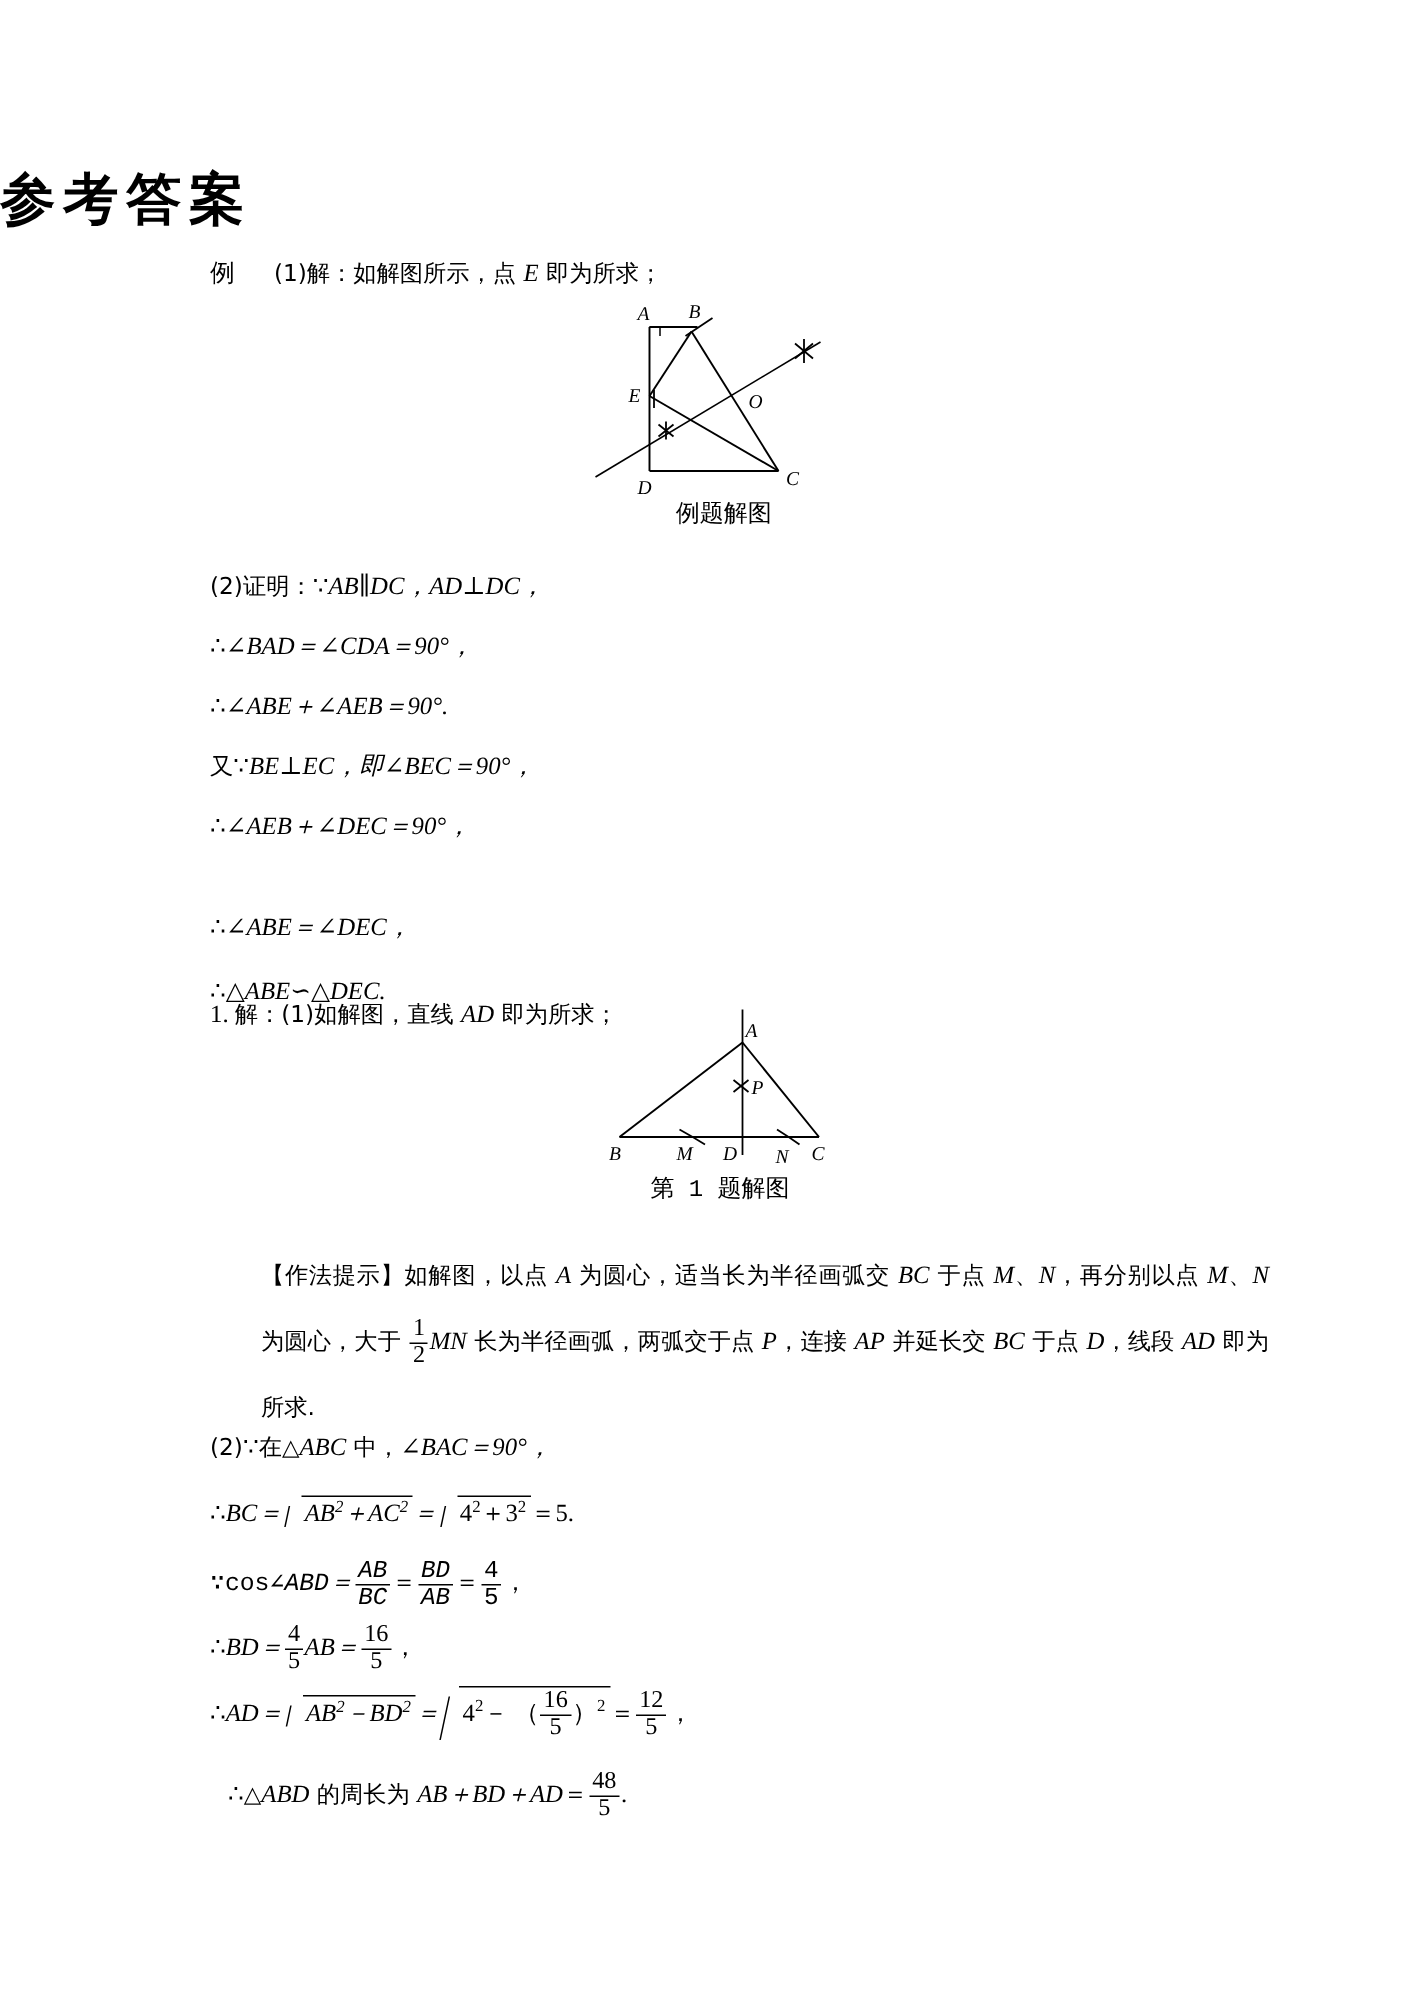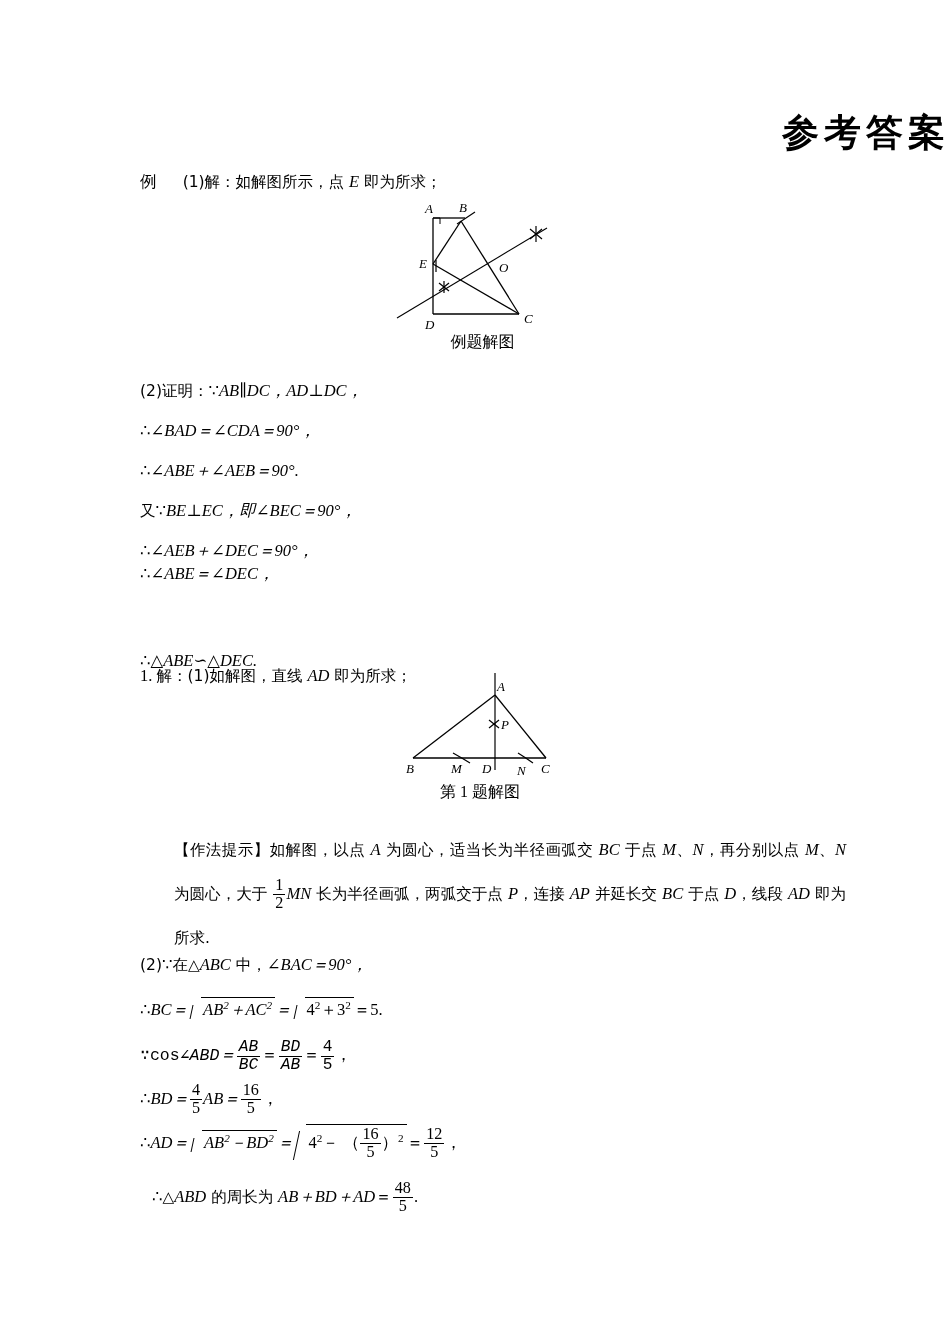--- a/index.html
+++ b/index.html
@@ -16,26 +16,25 @@
     color: #000000;
     overflow: hidden;
   }
 
   
   .doc-title {
     position: absolute;
     left: 0;
     right: 0;
     top: 108px;
-    text-align: right;
+    text-align: left;
     font-size: 37px;
     font-weight: bold;
     letter-spacing: 5px;
     font-family: Liberation Mono, monospace;
-    padding-left: 280px;
   }
 
   
   .line {
     position: absolute;
     left: 140px;
     font-size: 16.5px;
     white-space: nowrap;
     line-height: 1.2;
   }
@@ -91,21 +90,21 @@
   .ang::before { content: "\2220"; }
 
   
   .figure {
     position: absolute;
   }
   .figcaption {
     position: absolute;
     text-align: center;
     font-size: 16px;
-    font-family: Liberation Serif, serif;
+    font-family: Liberation Mono, monospace;
     white-space: nowrap;
   }
   svg text {
     font-family: "Liberation Serif", "DejaVu Serif", serif;
     font-style: italic;
     font-size: 13px;
     fill: #000;
   }
 </style>
 </head>
@@ -178,21 +177,21 @@
   </div>
 
   <div class="line" style="top:501px;">
     <span class="cn">又</span><span>∵</span><span class="it">BE⊥EC，即∠BEC＝90°，</span>
   </div>
 
   <div class="line" style="top:541px;">
     <span>∴</span><span class="it">∠AEB＋∠DEC＝90°，</span>
   </div>
 
-  <div class="line" style="top:564px;">
+  <div class="line" style="top:608px;">
     <span>∴</span><span class="it">∠ABE＝∠DEC，</span>
   </div>
 
   <div class="line" style="top:651px;">
     <span>∴</span><span class="it">△ABE∽△DEC.</span>
   </div>
 
   <div class="line" style="top:666px;">
     <span>1.</span>
     <span class="cn">解：(1)如解图，直线 </span><span class="it">AD</span><span class="cn"> 即为所求；</span>

